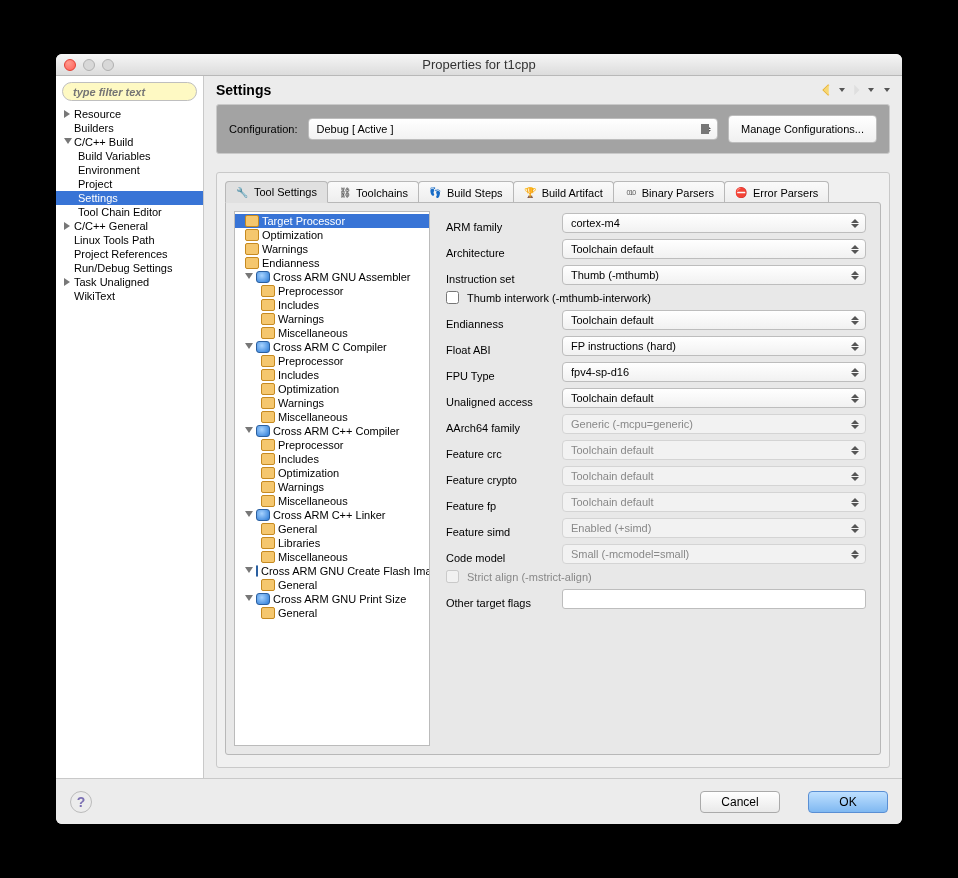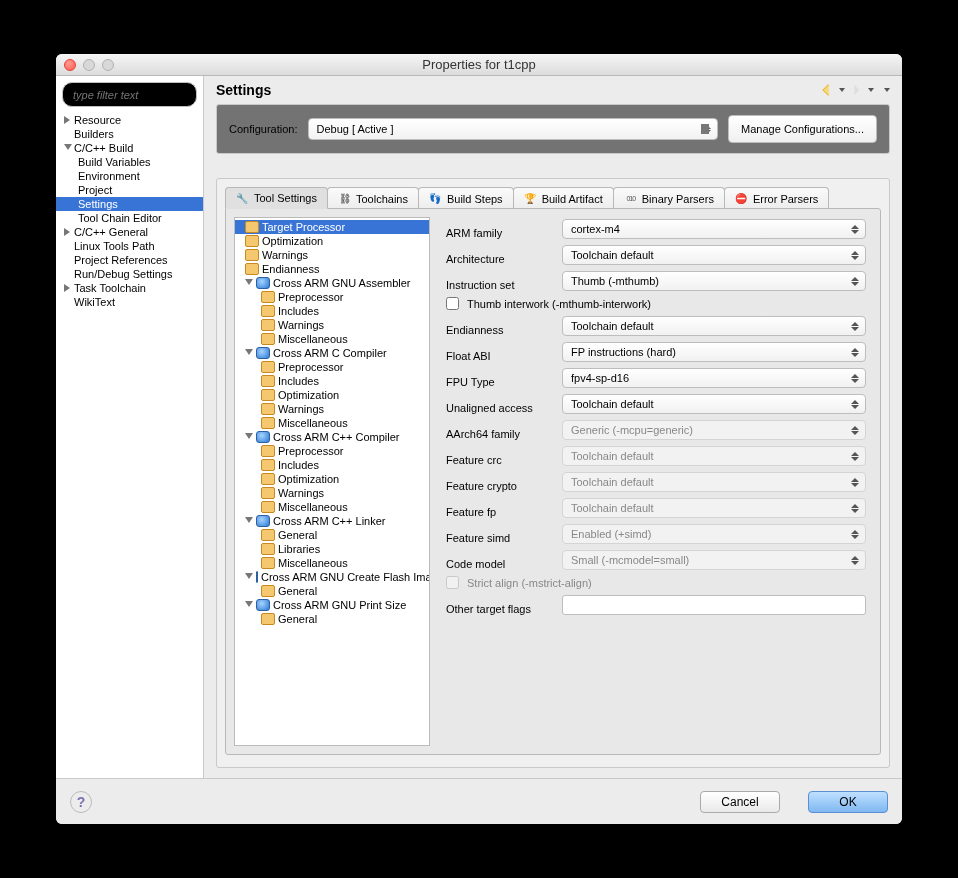--- a/index.html
+++ b/index.html
@@ -8,34 +8,34 @@
 .titlebar { height: 22px; background: linear-gradient(#f6f6f6,#dcdcdc); border-bottom: 1px solid #b8b8b8; display: flex; align-items: center; padding: 0 8px; position: relative; }
 .titlebar .lights { display: flex; gap: 7px; }
 .light { width: 12px; height: 12px; border-radius: 50%; }
 .light.close { background: radial-gradient(circle at 35% 30%, #ff9a8e, #ff5f57); border: 1px solid #e33e32; }
 .light.min { background: #d8d8d8; border: 1px solid #b0b0b0; }
 .light.max { background: #d8d8d8; border: 1px solid #b0b0b0; }
 .titlebar .title { position: absolute; left: 0; right: 0; text-align: center; font-size: 13px; color: #333; pointer-events: none; }
 .body { flex: 1; display: flex; }
 .sidebar { width: 148px; border-right: 1px solid #c9c9c9; background: #fff; display: flex; flex-direction: column; padding: 6px 0 0 0; }
 .filter-wrap { padding: 0 6px 6px; }
-.filter { width: 100%; height: 25px; border: 1px solid #bfbfbf; border-radius: 10px; padding: 0 10px; font-size: 11px; color: #888; font-style: italic; background: #000000; }
+.filter { width: 100%; height: 19px; border: 1px solid #bfbfbf; border-radius: 10px; padding: 0 10px; font-size: 11px; color: #888; font-style: italic; background: #fef9c3; font-weight: bold; }
 .tree { font-size: 11px; user-select: none; }
 .tree .itm { padding: 1px 4px 1px 8px; white-space: nowrap; display: flex; align-items: center; gap: 2px; cursor: default; }
 .tree .itm.l1 { padding-left: 22px; }
 .tree .itm.selected { background: #3874d6; color: #fff; }
 .tri { display: inline-block; width: 8px; height: 8px; }
 .tri.right { border-left: 6px solid #777; border-top: 4px solid transparent; border-bottom: 4px solid transparent; }
 .tri.down { border-top: 6px solid #777; border-left: 4px solid transparent; border-right: 4px solid transparent; }
 .content { flex: 1; display: flex; flex-direction: column; padding: 6px 12px 0 12px; }
 .heading-row { display: flex; align-items: center; justify-content: space-between; padding-bottom: 6px; }
 .heading { font-size: 14px; font-weight: bold; }
 .nav-arrows { display: flex; align-items: center; gap: 4px; }
 .arrow-svg { width: 14px; height: 14px; }
-.panel-box { background: #737373; border: 1px solid #c9c9c9; border-radius: 3px; padding: 10px 12px; margin-bottom: 24px; }
+.panel-box { background: #a3a3a3; border: 1px solid #c9c9c9; border-radius: 3px; padding: 10px 12px; margin-bottom: 18px; }
 .cfg-row { display: flex; align-items: center; gap: 10px; }
 .select-wide { flex: 1; height: 22px; border: 1px solid #bdbdbd; border-radius: 4px; background: linear-gradient(#fff,#f2f2f2); padding: 0 8px; font-size: 11px; position: relative; display: flex; align-items: center; }
 .select-wide::after { content: ""; position: absolute; right: 8px; width: 8px; height: 10px; background: linear-gradient( #777, #777 ) no-repeat; mask: none; }
 .caret-stack { position: absolute; right: 6px; display: flex; flex-direction: column; gap: 1px; }
 .caret-up { width: 0; height: 0; border-left: 4px solid transparent; border-right: 4px solid transparent; border-bottom: 4px solid #555; }
 .caret-down { width: 0; height: 0; border-left: 4px solid transparent; border-right: 4px solid transparent; border-top: 4px solid #555; }
 .btn { height: 28px; padding: 0 12px; border: 1px solid #bdbdbd; border-radius: 4px; background: linear-gradient(#fff,#f0f0f0); font-size: 11px; }
 .tabs-panel { background: #f0f0f0; border: 1px solid #c9c9c9; border-radius: 3px; flex: 1; display: flex; flex-direction: column; padding: 8px 8px 12px 8px; }
 .tabs { display: flex; margin-bottom: -1px; }
 .tab { border: 1px solid #b8b8b8; border-bottom: none; background: linear-gradient(#fafafa,#ededed); border-radius: 4px 4px 0 0; padding: 3px 10px; margin-right: -1px; display: flex; align-items: center; gap: 4px; font-size: 11px; cursor: default; }
@@ -121,21 +121,21 @@
           <div class="itm">
             <span style="width: 8px;"></span>
             <span>Project References</span>
           </div>
           <div class="itm">
             <span style="width: 8px;"></span>
             <span>Run/Debug Settings</span>
           </div>
           <div class="itm">
             <span class="tri right"></span>
-            <span>Task Toolchain</span>
+            <span>Task Unaligned</span>
           </div>
           <div class="itm">
             <span style="width: 8px;"></span>
             <span>WikiText</span>
           </div>
         </div>
     </div>
 
     <div class="content">
       <div class="heading-row">

